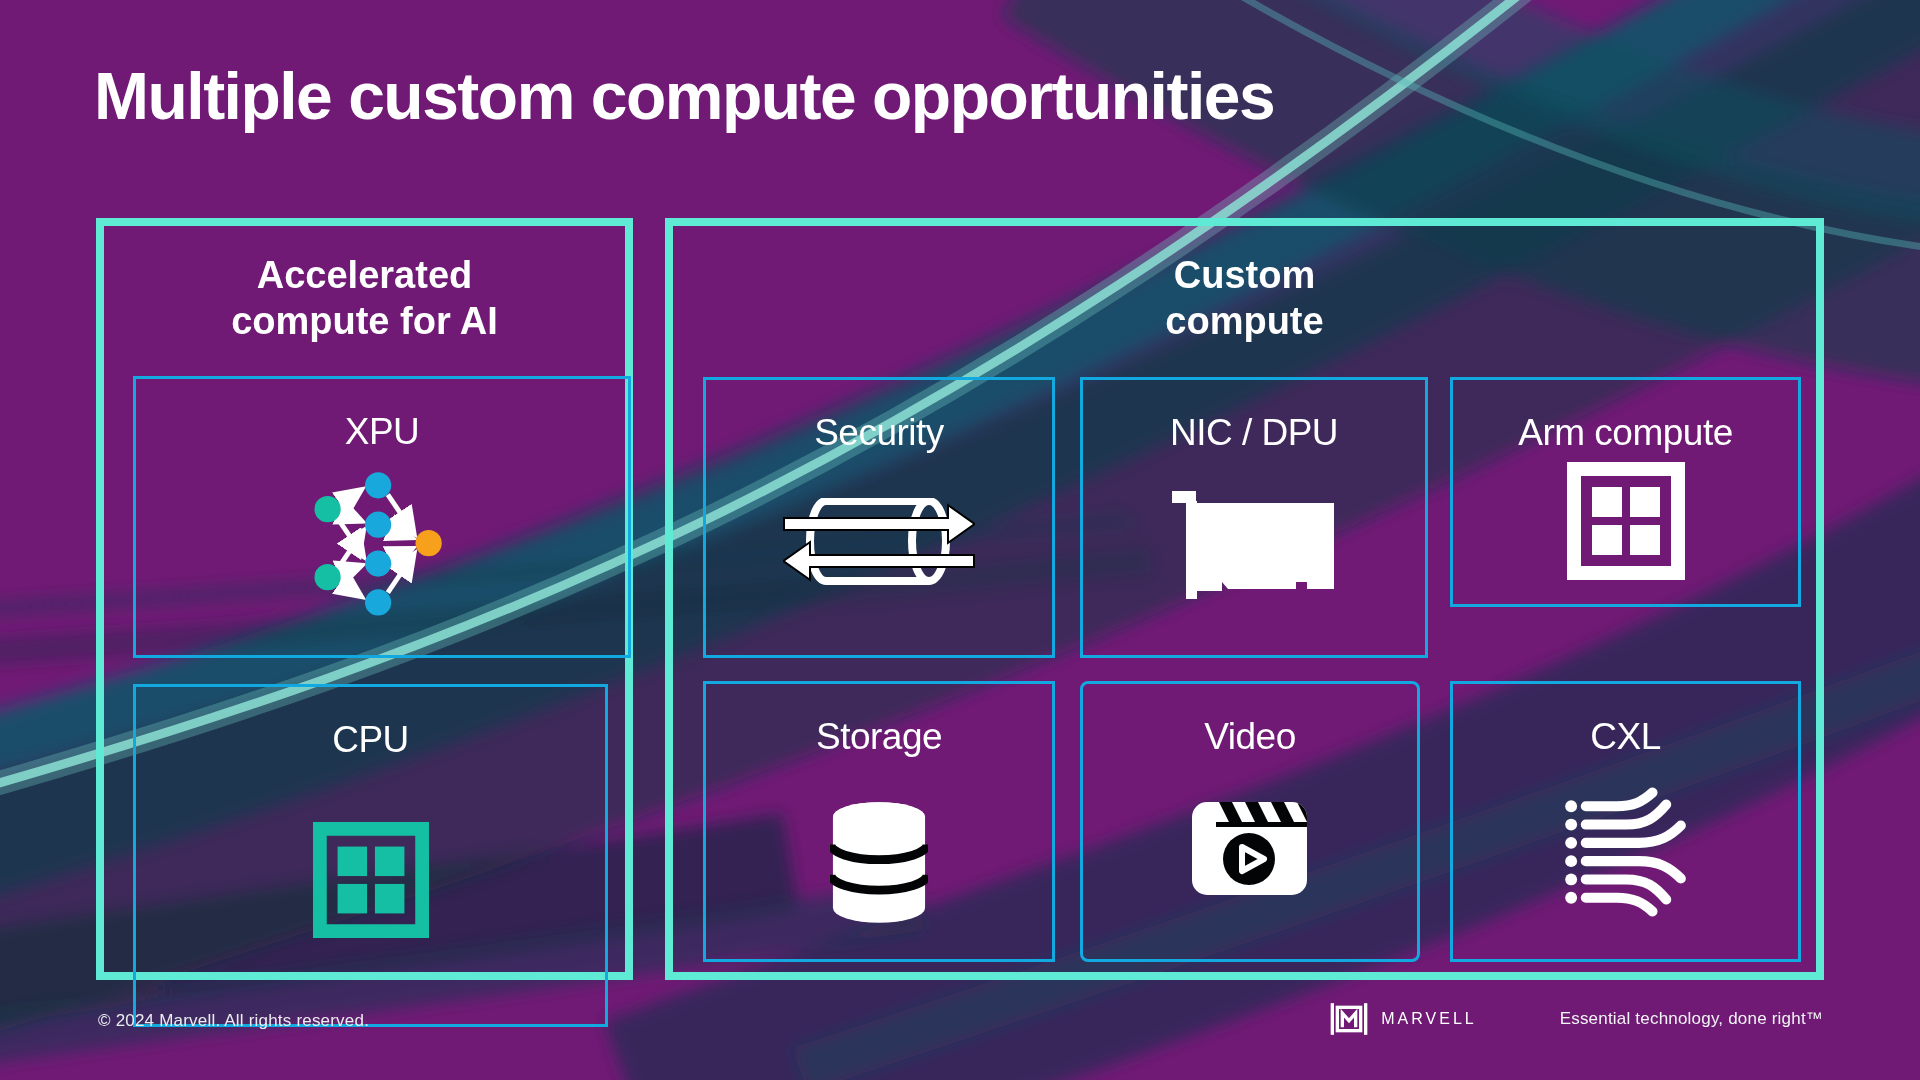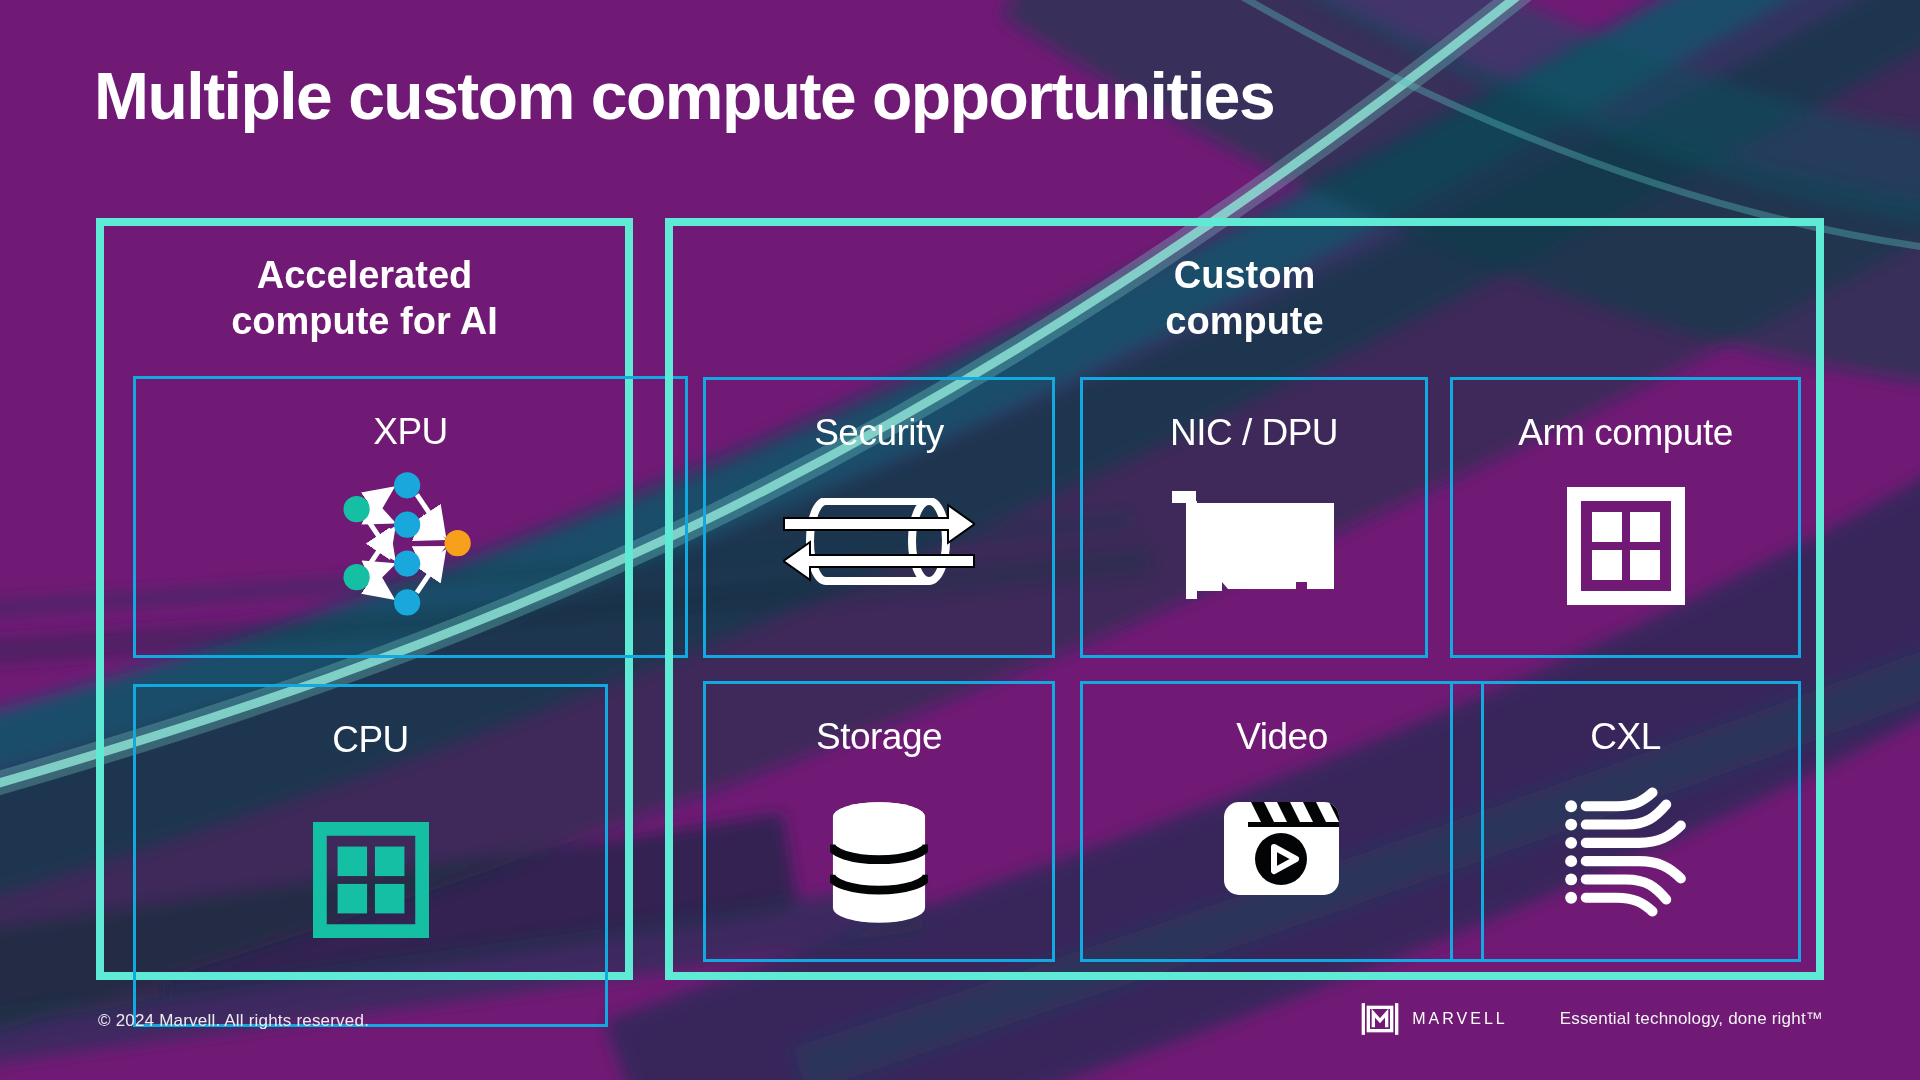--- a/index.html
+++ b/index.html
@@ -27,35 +27,35 @@
   .cell{
     position:absolute;border:3px solid #12a9e0;box-sizing:border-box;
     display:flex;flex-direction:column;align-items:center;
   }
   .cell-label{
     margin-top:31px;font-size:37px;font-weight:400;letter-spacing:-0.5px;color:#fff;
     line-height:44px;
   }
   .icon-wrap{flex:1;display:flex;align-items:center;justify-content:center;width:100%;}
   
-  .cell-xpu{left:29px;top:150px;width:555px;height:282px;}
+  .cell-xpu{left:29px;top:150px;width:498px;height:282px;}
   .cell-cpu{left:29px;top:458px;width:475px;height:343px;}
   
   .cell-security{left:30px;top:151px;width:352px;height:281px;}
   .cell-nic{left:407px;top:151px;width:348px;height:281px;}
-  .cell-arm{left:777px;top:151px;width:351px;height:281px;}
+  .cell-arm{left:777px;top:151px;width:351px;height:230px;}
   .cell-storage{left:30px;top:455px;width:352px;height:281px;gap:23px;}
-  .cell-video{left:407px;top:455px;width:404px;height:281px;}
+  .cell-video{left:407px;top:455px;width:340px;height:281px;border-radius:8px;}
   .cell-cxl{left:777px;top:455px;width:351px;height:281px;}
   .footer-copyright{
     position:absolute;left:98px;top:1011px;font-size:17px;color:#e9edee;letter-spacing:0.2px;
   }
   .footer-brand-row{
     position:absolute;right:97px;top:996px;height:46px;
-    display:flex;align-items:center;gap:52px;
+    display:flex;align-items:center;gap:83px;
   }
   .brand-lockup{display:flex;align-items:center;gap:12px;}
   .brand-word{font-size:16px;letter-spacing:3px;font-weight:400;color:#fff;}
   .footer-tagline{font-size:17px;color:#f2f4f5;letter-spacing:0.2px;}
 </style>
 </head>
 <body>
 
 <div class="slide">
 

